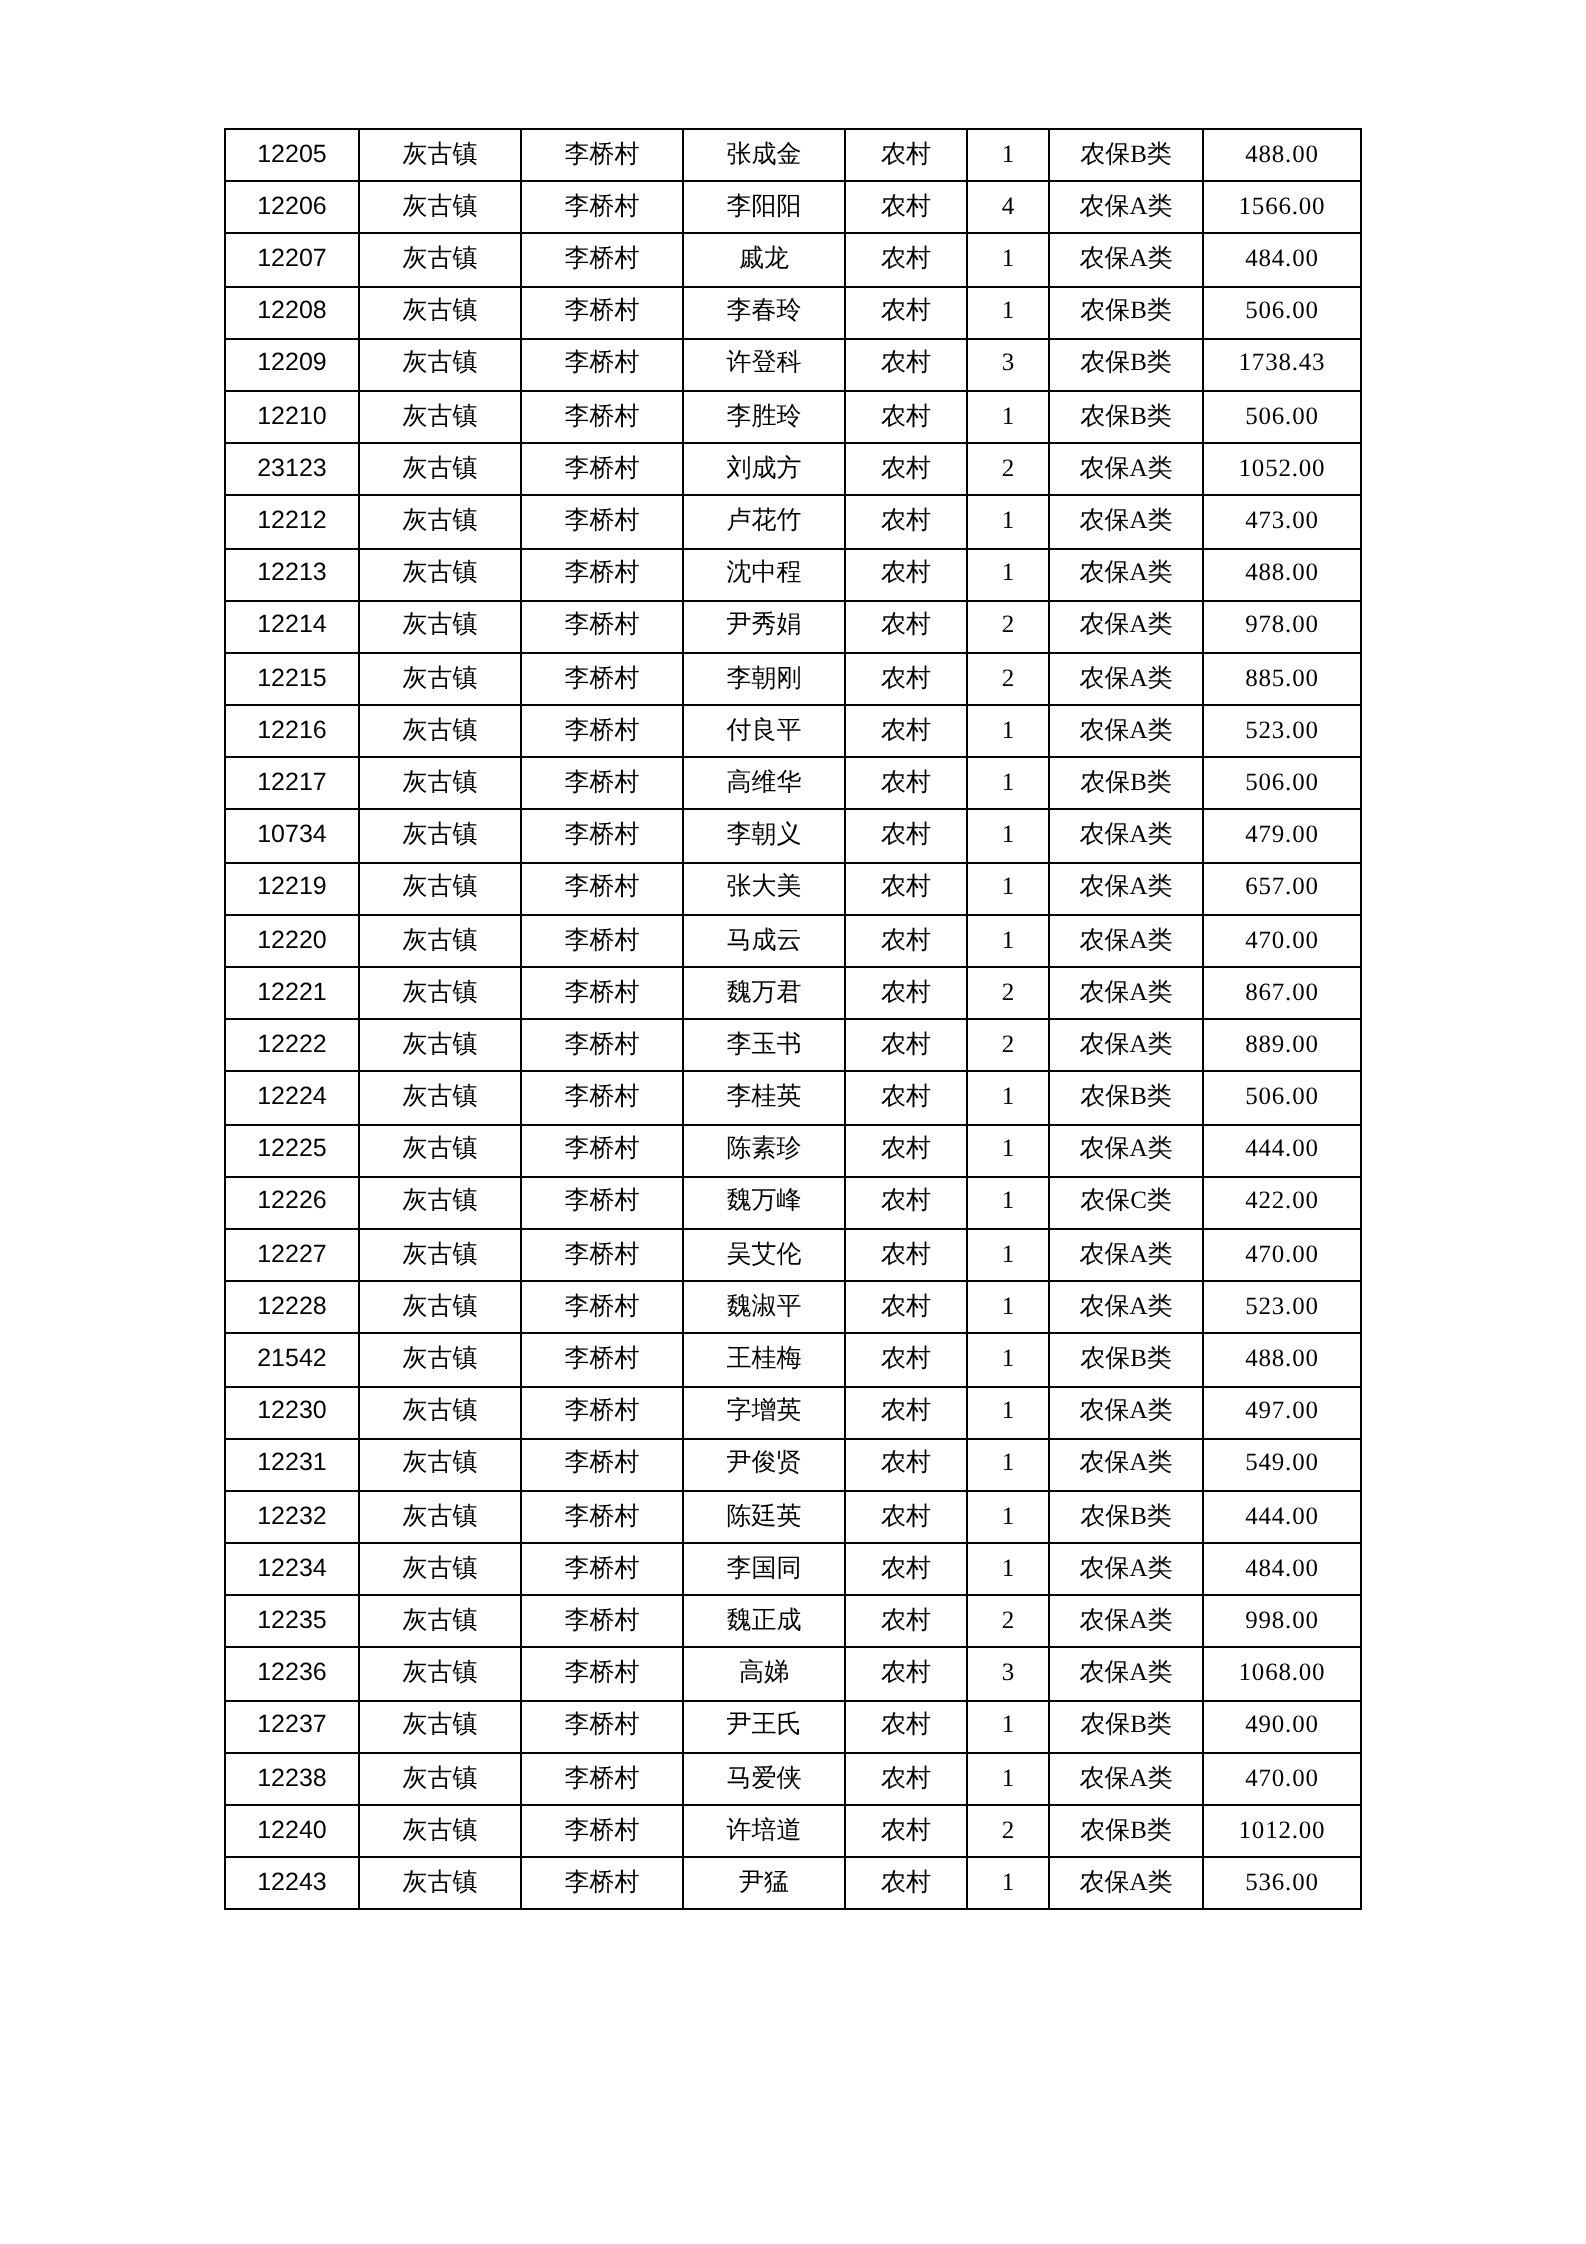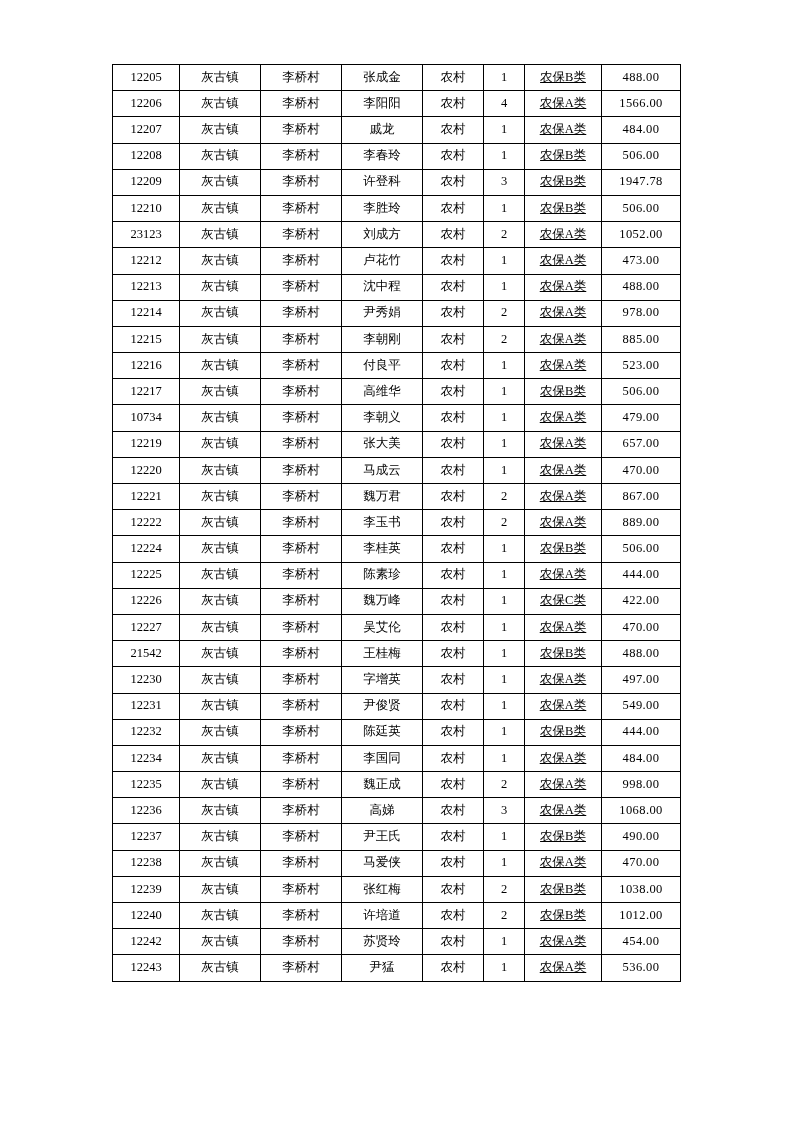--- a/index.html
+++ b/index.html
@@ -30,27 +30,27 @@
     border: 1px solid #000000;
     height: 25.2px;
     padding: 0 2px;
     text-align: center;
     vertical-align: middle;
     font-size: 12.5px;
     line-height: 1.1;
     white-space: nowrap;
     overflow: hidden;
   }
-  td.col-id      { width: 62px;  font-family: Liberation Serif, serif; }
+  td.col-id      { width: 62px;  font-family: Liberation Sans, sans-serif; }
   td.col-town    { width: 76px; }
   td.col-village { width: 76px; }
   td.col-name    { width: 76px; }
   td.col-type    { width: 56px; }
   td.col-count   { width: 36px; }
-  td.col-class   { width: 72px; text-decoration: underline; }
+  td.col-class   { width: 72px; }
   td.col-amount  { width: 74px; font-family: "Liberation Serif", serif; letter-spacing: 0.4px; }
 </style>
 </head>
 <body>
 
 <div class="page">
   <table class="data-table">
     <tbody>
         <tr>
           <td class="col-id">12205</td>
@@ -93,21 +93,21 @@
           <td class="col-amount">506.00</td>
         </tr>
         <tr>
           <td class="col-id">12209</td>
           <td class="col-town">灰古镇</td>
           <td class="col-village">李桥村</td>
           <td class="col-name">许登科</td>
           <td class="col-type">农村</td>
           <td class="col-count">3</td>
           <td class="col-class">农保B类</td>
-          <td class="col-amount">1947.78</td>
+          <td class="col-amount">1738.43</td>
         </tr>
         <tr>
           <td class="col-id">12210</td>
           <td class="col-town">灰古镇</td>
           <td class="col-village">李桥村</td>
           <td class="col-name">李胜玲</td>
           <td class="col-type">农村</td>
           <td class="col-count">1</td>
           <td class="col-class">农保B类</td>
           <td class="col-amount">506.00</td>
@@ -266,20 +266,30 @@
           <td class="col-id">12227</td>
           <td class="col-town">灰古镇</td>
           <td class="col-village">李桥村</td>
           <td class="col-name">吴艾伦</td>
           <td class="col-type">农村</td>
           <td class="col-count">1</td>
           <td class="col-class">农保A类</td>
           <td class="col-amount">470.00</td>
         </tr>
         <tr>
+          <td class="col-id">12228</td>
+          <td class="col-town">灰古镇</td>
+          <td class="col-village">李桥村</td>
+          <td class="col-name">魏淑平</td>
+          <td class="col-type">农村</td>
+          <td class="col-count">1</td>
+          <td class="col-class">农保A类</td>
+          <td class="col-amount">523.00</td>
+        </tr>
+        <tr>
           <td class="col-id">21542</td>
           <td class="col-town">灰古镇</td>
           <td class="col-village">李桥村</td>
           <td class="col-name">王桂梅</td>
           <td class="col-type">农村</td>
           <td class="col-count">1</td>
           <td class="col-class">农保B类</td>
           <td class="col-amount">488.00</td>
         </tr>
         <tr>
@@ -356,48 +366,28 @@
           <td class="col-id">12238</td>
           <td class="col-town">灰古镇</td>
           <td class="col-village">李桥村</td>
           <td class="col-name">马爱侠</td>
           <td class="col-type">农村</td>
           <td class="col-count">1</td>
           <td class="col-class">农保A类</td>
           <td class="col-amount">470.00</td>
         </tr>
         <tr>
-          <td class="col-id">12239</td>
-          <td class="col-town">灰古镇</td>
-          <td class="col-village">李桥村</td>
-          <td class="col-name">张红梅</td>
-          <td class="col-type">农村</td>
-          <td class="col-count">2</td>
-          <td class="col-class">农保B类</td>
-          <td class="col-amount">1038.00</td>
-        </tr>
-        <tr>
           <td class="col-id">12240</td>
           <td class="col-town">灰古镇</td>
           <td class="col-village">李桥村</td>
           <td class="col-name">许培道</td>
           <td class="col-type">农村</td>
           <td class="col-count">2</td>
           <td class="col-class">农保B类</td>
           <td class="col-amount">1012.00</td>
-        </tr>
-        <tr>
-          <td class="col-id">12242</td>
-          <td class="col-town">灰古镇</td>
-          <td class="col-village">李桥村</td>
-          <td class="col-name">苏贤玲</td>
-          <td class="col-type">农村</td>
-          <td class="col-count">1</td>
-          <td class="col-class">农保A类</td>
-          <td class="col-amount">454.00</td>
         </tr>
         <tr>
           <td class="col-id">12243</td>
           <td class="col-town">灰古镇</td>
           <td class="col-village">李桥村</td>
           <td class="col-name">尹猛</td>
           <td class="col-type">农村</td>
           <td class="col-count">1</td>
           <td class="col-class">农保A类</td>
           <td class="col-amount">536.00</td>

